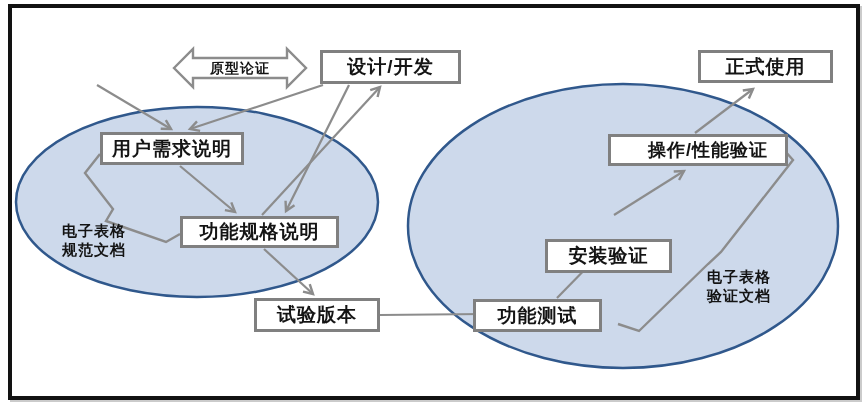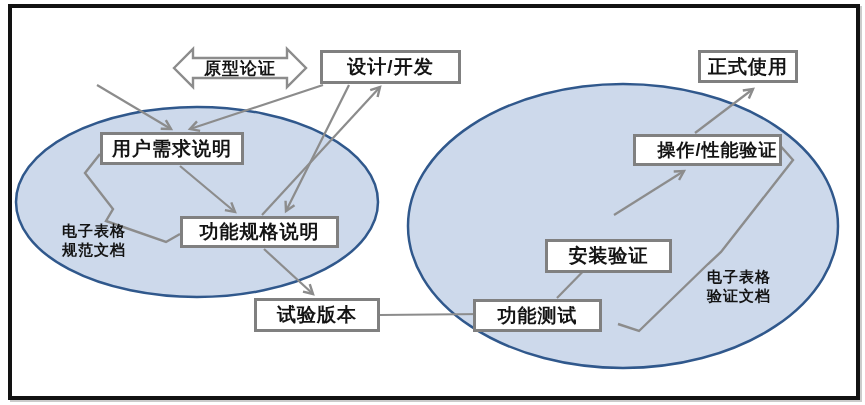--- a/index.html
+++ b/index.html
@@ -19,21 +19,21 @@
     font-weight:bold;font-size:19px;color:#141414;white-space:nowrap;
     letter-spacing:1px;
   }
   .doc-label{
     position:absolute;font-weight:bold;font-size:15px;line-height:19px;
     color:#141414;letter-spacing:1px;
   }
   .doc-label span{display:block;}
   .proto-label{
     position:absolute;left:194px;top:58px;width:92px;height:21px;
-    text-align:center;font-weight:bold;font-size:17px;line-height:21px;
+    text-align:center;font-weight:bold;font-size:14px;line-height:21px;
     color:#141414;letter-spacing:1px;
   }
 </style>
 </head>
 <body>
 
 <div class="stage">
 
   <svg class="canvas" width="865" height="405" viewBox="0 0 865 405">
     <defs>
@@ -58,33 +58,33 @@
     <line x1="614" y1="215" x2="684" y2="171" stroke="#8c8c8c" stroke-width="2.2" marker-end="url(#ah)"></line>
     <line x1="695" y1="133" x2="753" y2="89" stroke="#8c8c8c" stroke-width="2.2" marker-end="url(#ah)"></line>
 
     <polyline points="100,154 85,173 113,209 106,221 166,242 180,234" fill="none" stroke="#8c8c8c" stroke-width="2.4"></polyline>
     <polyline points="776,141 793,160 721,252 708,264 639,331 618,324" fill="none" stroke="#8c8c8c" stroke-width="2.4"></polyline>
   </svg>
 
 
   <div class="pbox" style="left:320px;top:50px;width:141px;height:34px;">设计/开发</div>
 
-  <div class="pbox" style="left:698px;top:50px;width:100px;height:33px;">正式使用</div>
+  <div class="pbox" style="left:698px;top:50px;width:135px;height:33px;">正式使用</div>
 
   <div class="pbox" style="left:100px;top:132px;width:144px;height:33px;">用户需求说明</div>
 
   <div class="pbox" style="left:180px;top:216px;width:159px;height:32px;">功能规格说明</div>
 
   <div class="pbox" style="left:254px;top:298px;width:126px;height:34px;">试验版本</div>
 
   <div class="pbox" style="left:473px;top:299px;width:129px;height:33px;">功能测试</div>
 
   <div class="pbox" style="left:545px;top:216px;width:127px;height:34px;margin-top:23px;">安装验证</div>
 
-  <div class="pbox" style="left:633px;top:134px;width:149px;height:32px;font-size:18px;padding-left:20px;">操作/性能验证</div>
+  <div class="pbox" style="left:608px;top:134px;width:180px;height:32px;font-size:18px;padding-left:20px;">操作/性能验证</div>
 
   <div class="proto-label">原型论证</div>
 
   <div class="doc-label" style="left:62px;top:221px;">
     <span>电子表格</span>
     <span>规范文档</span>
   </div>
 
   <div class="doc-label" style="left:707px;top:267px;">
     <span>电子表格</span>

